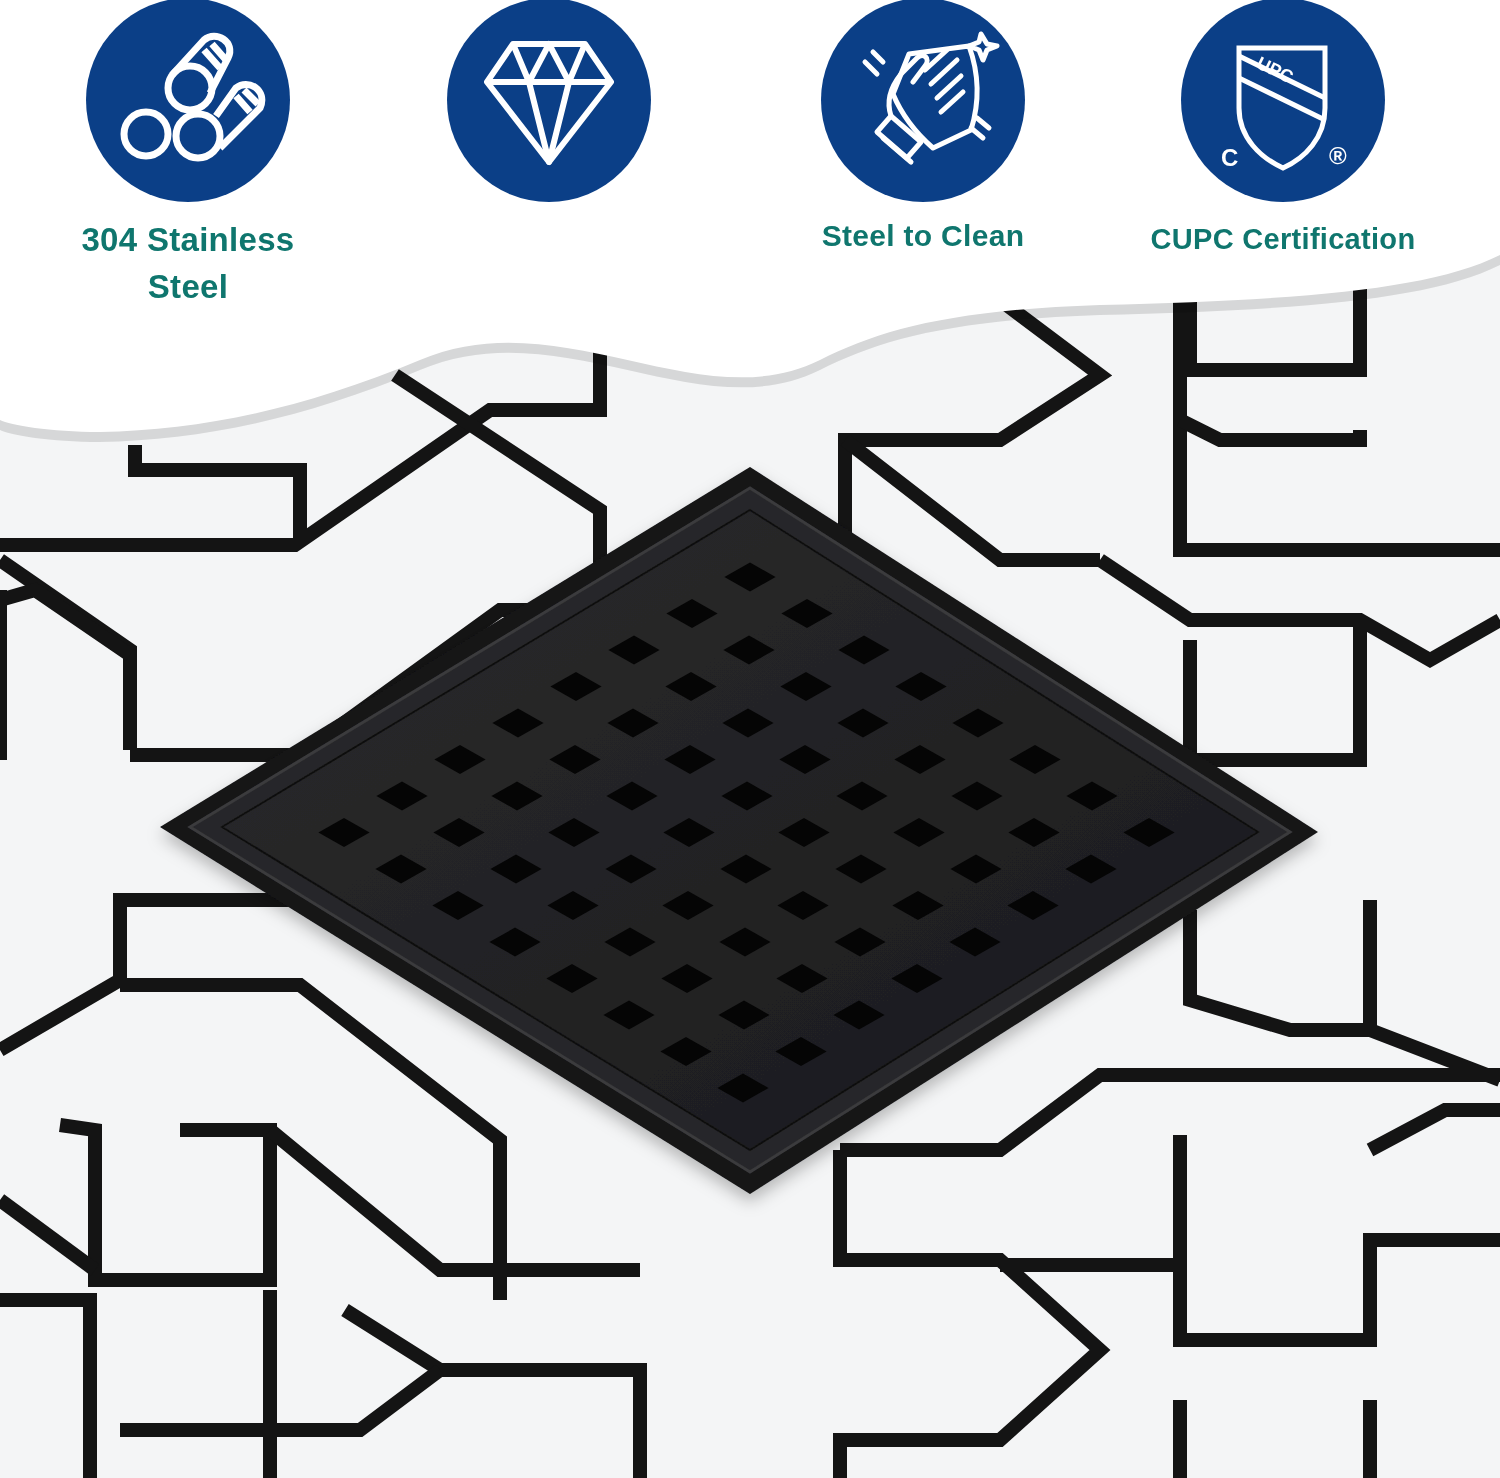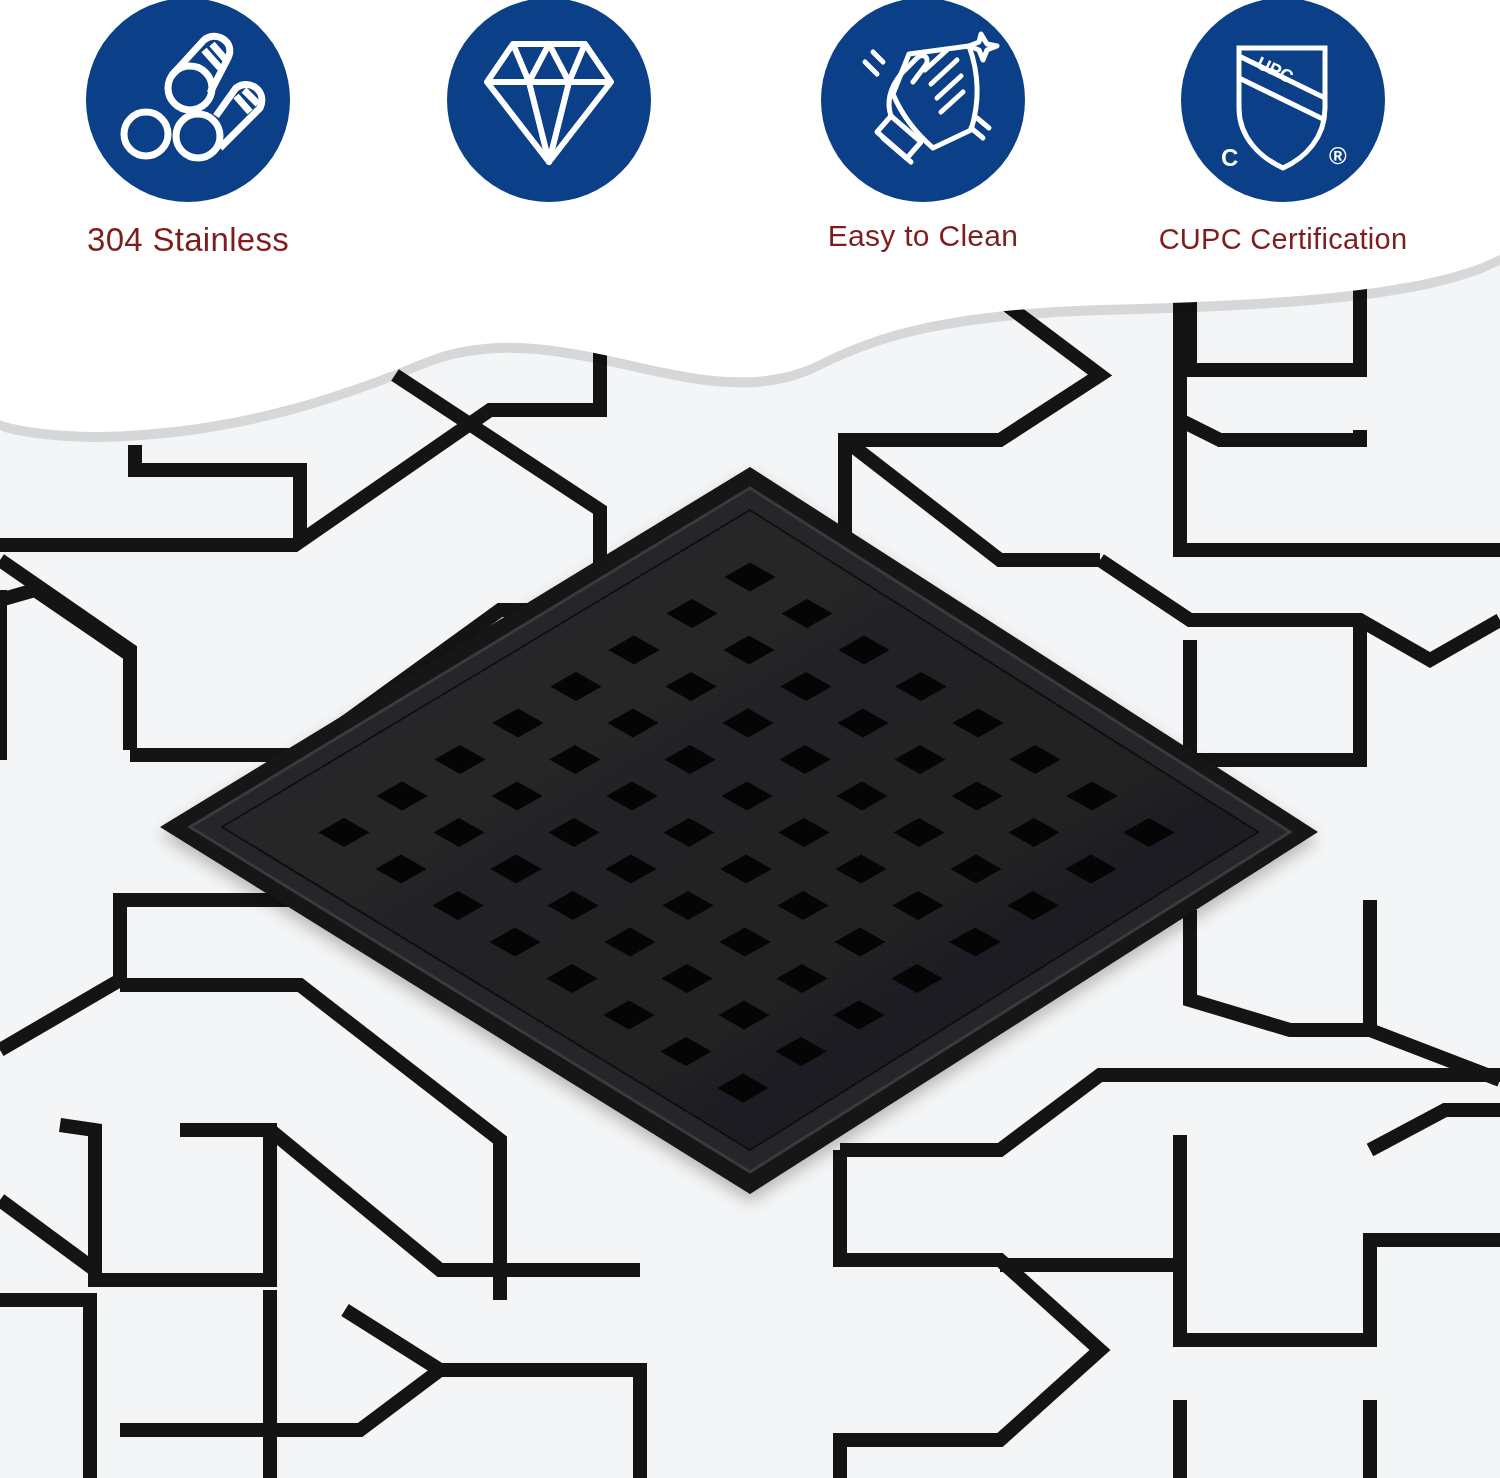--- a/index.html
+++ b/index.html
@@ -1,21 +1,21 @@
 <!DOCTYPE html>
 <html><head>
 <meta charset="utf-8">
 <style>
   html,body{margin:0;padding:0;}
   body{width:1500px;height:1478px;position:relative;overflow:hidden;background:#f4f5f6;font-family:"Liberation Sans",sans-serif;}
   #scene{position:absolute;left:0;top:0;width:1500px;height:1478px;}
   .feature{position:absolute;top:0;width:280px;text-align:center;}
   .feature .circle{width:204px;height:204px;border-radius:50%;background:#0b3f87;margin:0 auto;position:relative;}
   .feature .circle svg{position:absolute;left:0;top:0;width:204px;height:204px;}
-  .feature .label{color:#7f1d1d;font-weight:normal;font-size:33px;line-height:47px;margin-top:14px;letter-spacing:0.3px;}
+  .feature .label{color:#0f766e;font-weight:bold;font-size:33px;line-height:47px;margin-top:14px;letter-spacing:0.3px;}
   .f1{left:48px;top:-2px;}
   .f2{left:409px;top:-2px;}
   .f3{left:783px;top:-2px;}
   .f4{left:1143px;top:-2px;}
   .f4 .label{font-size:29px;text-align:center;}
   .f3 .label{font-size:30px;margin-top:10px;}
 </style>
 </head>
 <body>
 
@@ -152,20 +152,21 @@
       <circle cx="60" cy="136" r="22"></circle>
       <circle cx="112" cy="138" r="22"></circle>
       <path d="M86,77 L118,42 C130,32 150,44 142,60 L124,95"></path>
       <path d="M130,118 L150,90 C162,80 182,92 174,110 L134,150"></path>
       <path d="M118,52 L134,70 M126,46 L140,62"></path>
       <path d="M150,98 L164,114 M158,92 L172,106"></path>
     </svg>
   </div>
   <div class="label">
     <div>304 Stainless</div>
+    <div>Steel</div>
   </div>
 </div>
 
 <div class="feature f2">
   <div class="circle">
     <svg viewBox="0 0 204 204" fill="none" stroke="#fff" stroke-width="6" stroke-linejoin="round">
       <polygon points="66,46 138,46 164,84 102,164 40,84"></polygon>
       <polyline points="40,84 164,84"></polyline>
       <polyline points="66,46 82,84 102,46 122,84 138,46"></polyline>
       <polyline points="82,84 102,164 122,84"></polyline>
@@ -180,21 +181,21 @@
       <path d="M70,118 C64,100 72,86 80,76 L96,60 C102,54 110,60 104,68 L92,84"></path>
       <path d="M104,72 L126,52 M110,86 L136,62 M116,100 L140,78 M120,114 L142,94"></path>
       <path d="M70,118 L100,144 L86,160 L56,134 Z"></path>
       <path d="M62,140 L90,164"></path>
       <path d="M52,54 L62,64 M44,64 L56,76"></path>
       <path d="M150,130 L162,140 M156,120 L168,130"></path>
       <path d="M160,36 L166,46 L176,48 L166,52 L162,62 L158,52 L148,48 L158,44 Z"></path>
     </svg>
   </div>
   <div class="label">
-    <div>Easy to Clean</div>
+    <div>Steel to Clean</div>
   </div>
 </div>
 
 <div class="feature f4">
   <div class="circle">
     <svg viewBox="0 0 204 204">
       <path d="M58,50 L144,50 L144,110 C144,140 124,160 102,170 C80,160 58,140 58,110 Z" fill="none" stroke="#fff" stroke-width="5"></path>
       <path d="M58,58 L144,100 M58,80 L144,122" stroke="#fff" stroke-width="5"></path>
       <text x="70" y="82" fill="#fff" font-family="Liberation Sans, sans-serif" font-weight="bold" font-size="18" transform="rotate(26 100 85)">UPC</text>
       <text x="40" y="168" fill="#fff" font-family="Liberation Sans, sans-serif" font-weight="bold" font-size="24">C</text>

